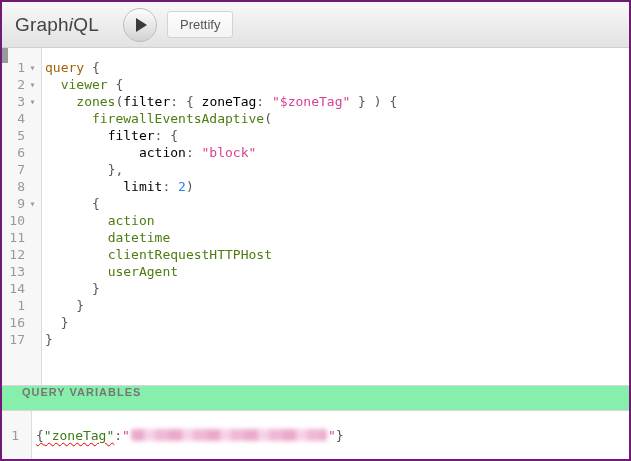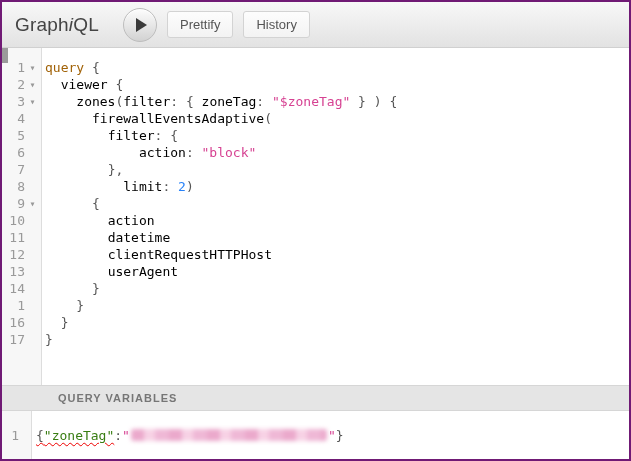--- a/index.html
+++ b/index.html
@@ -84,21 +84,21 @@
   .vars  { flex:1 1 auto; }
 
   .scroll-marker {
     position:absolute; left:0; top:0;
     width:6px; height:15px;
     background:#9a9a9a;
   }
 
   
   .tk-kw   { color:#a16207; }
-  .tk-prop { color:#000000;text-align:center; }
+  .tk-prop { color:#4d7c0f;text-align:center; }
   .tk-attr { color:#000000; }
   .tk-str  { color:#D64292; }
   .tk-num  { color:#2882F9; }
   .tk-p    { color:#555555; }
   .tk-ws   { color:#000; }
   .tk-key  { color:#397D13; }
   .squiggle {
     text-decoration:underline;
     text-decoration-style:wavy;
     text-decoration-color:#e00;
@@ -110,41 +110,40 @@
     width:196px; height:12px;
     margin:0 1px; vertical-align:-1px;
     border-radius:3px;
     background:repeating-linear-gradient(90deg,#eba9cc 0 13px,#f7d2e5 13px 24px,#efb8d6 24px 38px);
     filter:blur(2px);
   }
 
   
   .var-title {
     flex:0 0 26px; height:26px;
-    background:#e5e5e5;
+    background:#86efac;
     border-top:1px solid #d6d6d6;
     border-bottom:1px solid #d6d6d6;
-    display:flex; align-items:center;
-    padding-left:56px;
+    display:flex; align-items:flex-start;
+    padding-left:20px;
     color:#767676; font-size:11px; font-weight:bold;
     letter-spacing:1px;
   }
 </style>
 </head>
 <body>
 
 <div class="window">
 
   <div class="toolbar">
     <div class="logo"><span>Graph</span><em>i</em><span>QL</span></div>
     <button class="execute">
       <span class="play-triangle"></span>
     </button>
     <button class="tbtn">Prettify</button>
-    <button class="tbtn">History</button>
   </div>
 
   <div class="editor query" id="query-editor">
     <div class="scroll-marker"></div>
     <div class="gutter">
         <div class="gutter-row">
           <span class="ln">1</span>
           <span class="fold">▾</span>
         </div>
         <div class="gutter-row">

